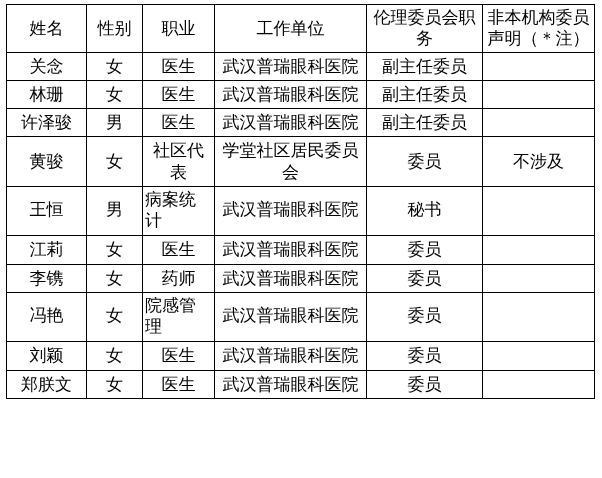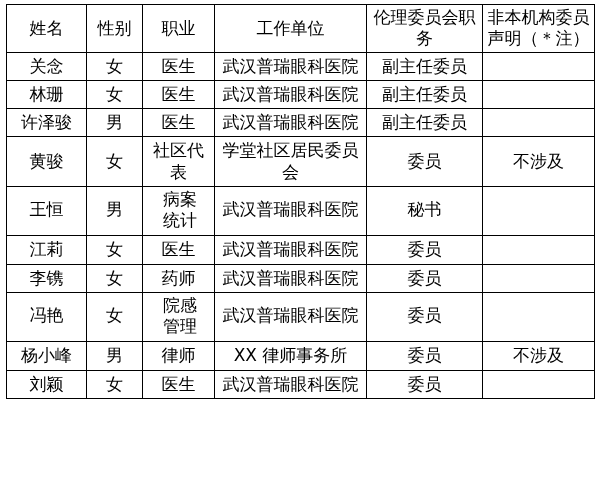--- a/index.html
+++ b/index.html
@@ -56,21 +56,21 @@
     white-space: normal;
     word-break: break-all;
   }
   td.job.two-line,
   td.role,
   td.decl {
     text-align: center;
   }
   td.job.wrapcell {
     text-align: left;
-    padding-left: 20px;
+    padding-left: 2px;
   }
   td.role {
     text-align: left;
     padding-left: 8px;
   }
   td.decl {
     text-align: left;
     padding-left: 8px;
   }
   tr.tall td { height: 42px; font-family: Liberation Mono, monospace; }
@@ -169,29 +169,29 @@
       </tr>
       <tr class="tall">
         <td class="name">冯艳</td>
         <td class="gender">女</td>
         <td class="job wrapcell">院感管理</td>
         <td class="org">武汉普瑞眼科医院</td>
         <td class="role">委员</td>
         <td class="decl"></td>
       </tr>
       <tr>
-        <td class="name">杨小峰</td>
-        <td class="gender">男</td>
-        <td class="job">律师</td>
-        <td class="org">XX 律师事务所</td>
+        <td class="name">刘颖</td>
+        <td class="gender">女</td>
+        <td class="job">医生</td>
+        <td class="org">武汉普瑞眼科医院</td>
         <td class="role">委员</td>
-        <td class="decl">不涉及</td>
+        <td class="decl"></td>
       </tr>
       <tr>
-        <td class="name">刘颖</td>
+        <td class="name">郑朕文</td>
         <td class="gender">女</td>
         <td class="job">医生</td>
         <td class="org">武汉普瑞眼科医院</td>
         <td class="role">委员</td>
         <td class="decl"></td>
       </tr>
     </tbody>
   </table>
 </div>
 

